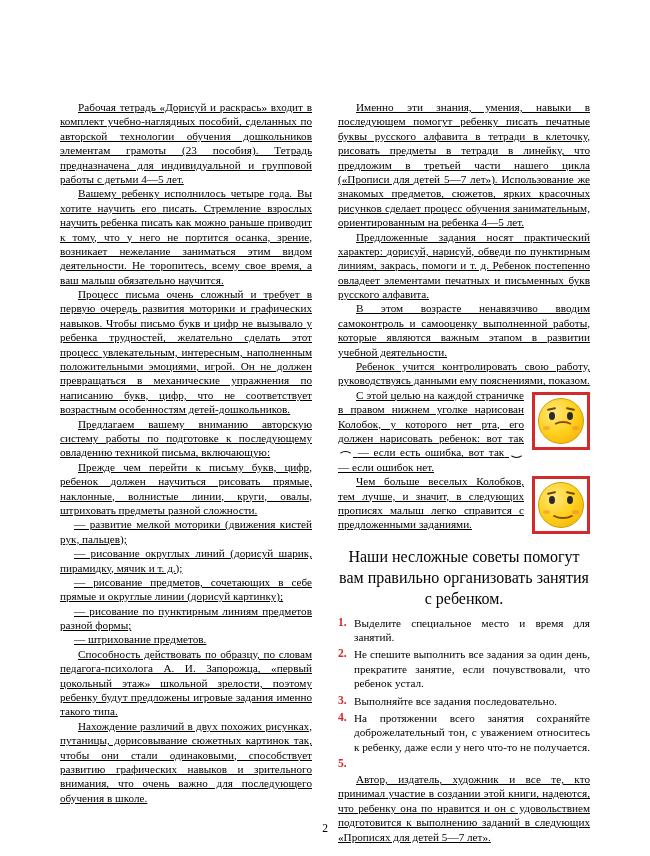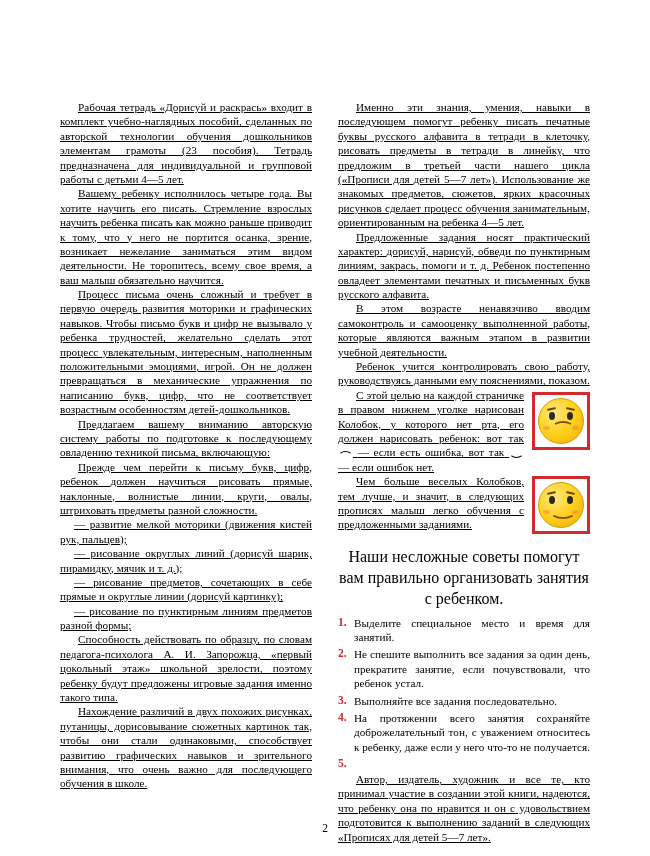--- a/index.html
+++ b/index.html
@@ -264,20 +264,21 @@
     <div class="col col-left">
       <p>Рабочая тетрадь «Дорисуй и раскрась» входит в комплект учебно-наглядных пособий, сделанных по авторской технологии обучения дошкольников элементам грамоты (23 пособия). Тетрадь предназначена для индивидуальной и групповой работы с детьми 4—5 лет.</p>
       <p>Вашему ребенку исполнилось четыре года. Вы хотите научить его писать. Стремление взрослых научить ребенка писать как можно раньше приводит к тому, что у него не портится осанка, зрение, возникает нежелание заниматься этим видом деятельности. Не торопитесь, всему свое время, а ваш малыш обязательно научится.</p>
       <p>Процесс письма очень сложный и требует в первую очередь развития моторики и графических навыков. Чтобы письмо букв и цифр не вызывало у ребенка трудностей, желательно сделать этот процесс увлекательным, интересным, наполненным положительными эмоциями, игрой. Он не должен превращаться в механические упражнения по написанию букв, цифр, что не соответствует возрастным особенностям детей-дошкольников.</p>
       <p>Предлагаем вашему вниманию авторскую систему работы по подготовке к последующему овладению техникой письма, включающую:</p>
       <p>Прежде чем перейти к письму букв, цифр, ребенок должен научиться рисовать прямые, наклонные, волнистые линии, круги, овалы, штриховать предметы разной сложности.</p>
       <p class="dash">— развитие мелкой моторики (движения кистей рук, пальцев);</p>
       <p class="dash">— рисование округлых линий (дорисуй шарик, пирамидку, мячик и т. д.);</p>
       <p class="dash">— рисование предметов, сочетающих в себе прямые и округлые линии (дорисуй картинку);</p>
       <p class="dash">— рисование по пунктирным линиям предметов разной формы;</p>
+      <p class="dash">— штрихование предметов.</p>
       <p>Способность действовать по образцу, по словам педагога-психолога А. И. Запорожца, «первый цокольный этаж» школьной зрелости, поэтому ребенку будут предложены игровые задания именно такого типа.</p>
       <p>Нахождение различий в двух похожих рисунках, путаницы, дорисовывание сюжетных картинок так, чтобы они стали одинаковыми, способствует развитию графических навыков и зрительного внимания, что очень важно для последующего обучения в школе.</p>
     </div>
 
     <div class="col col-right">
       <p>Именно эти знания, умения, навыки в последующем помогут ребенку писать печатные буквы русского алфавита в тетради в клеточку, рисовать предметы в тетради в линейку, что предложим в третьей части нашего цикла («Прописи для детей 5—7 лет»). Использование же знакомых предметов, сюжетов, ярких красочных рисунков сделает процесс обучения занимательным, ориентированным на ребенка 4—5 лет.</p>
       <p>Предложенные задания носят практический характер: дорисуй, нарисуй, обведи по пунктирным линиям, закрась, помоги и т. д. Ребенок постепенно овладеет элементами печатных и письменных букв русского алфавита.</p>
       <p>В этом возрасте ненавязчиво вводим самоконтроль и самооценку выполненной работы, которые являются важным этапом в развитии учебной деятельности.</p>
       <p>Ребенок учится контролировать свою работу, руководствуясь данными ему пояснениями, показом.</p>
 
@@ -300,21 +301,21 @@
           <span class="brow l"></span>
           <span class="brow r"></span>
           <span class="eye l"></span>
           <span class="eye r"></span>
           <span class="cheek l"></span>
           <span class="cheek r"></span>
           <span class="mouth-happy"></span>
         </div>
       </div>
 
-      <p>Чем больше веселых Колобков, тем лучше, и значит, в следующих прописях малыш легко обучения с предложенными заданиями.</p>
+      <p>Чем больше веселых Колобков, тем лучше, и значит, в следующих прописях малыш легко справится с предложенными заданиями.</p>
 
       <div style="clear:both"></div>
 
       <div class="advice-head">Наши несложные советы помогут вам правильно организовать занятия с ребенком.</div>
 
       <ul class="advice-list">
         <li>
           <span class="num">1.</span>
           <span>Выделите специальное место и время для занятий.</span>
         </li>

